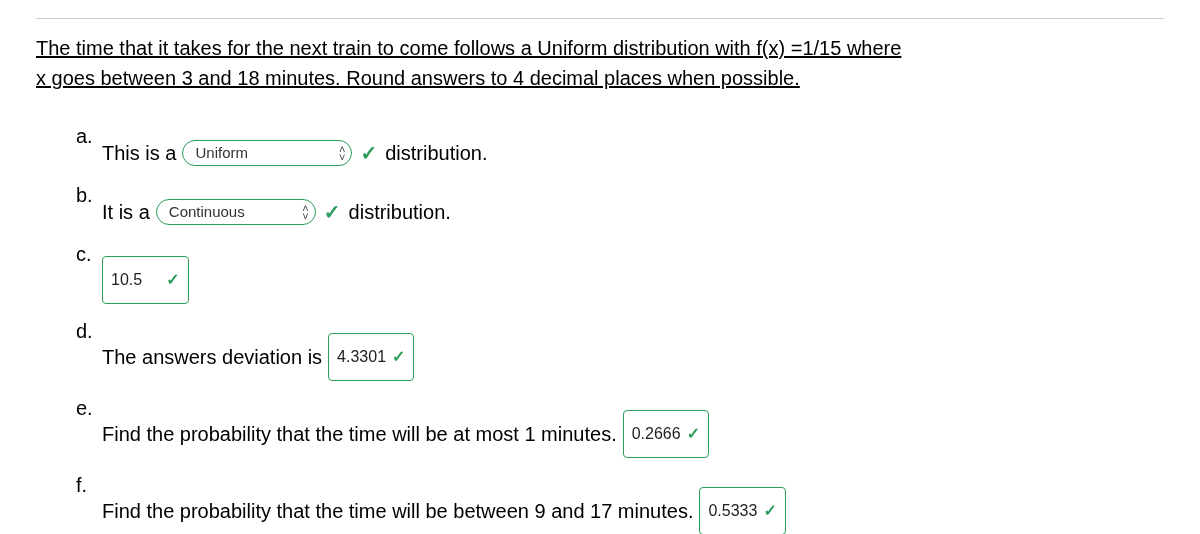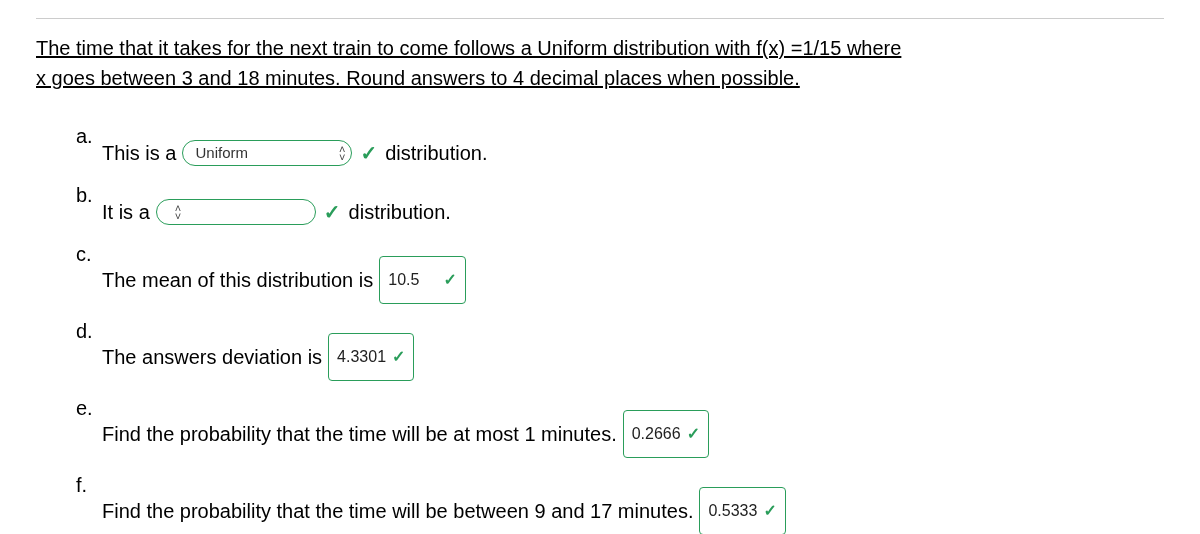--- a/index.html
+++ b/index.html
@@ -116,34 +116,34 @@
       <span class="check check-outside">✓</span>
       <span>distribution.</span>
     </span>
   </li>
 
   <li class="q-item">
     <span class="q-marker">b.</span>
     <span class="inline-row">
       <span>It is a</span>
       <span class="select-pill" style="min-width:160px">
+        <span class="select-value">Continuous</span>
         <span class="updown-icon">
           <span>˄</span>
           <span>˅</span>
         </span>
       </span>
       <span class="check check-outside">✓</span>
       <span>distribution.</span>
     </span>
   </li>
 
   <li class="q-item">
     <span class="q-marker">c.</span>
     <span class="inline-row">
-      <span>The mean of this distribution is</span>
       <span class="answer-box">
         <span>10.5</span>
         <span style="width:12px"></span>
         <span class="check">✓</span>
       </span>
     </span>
   </li>
 
   <li class="q-item">
     <span class="q-marker">d.</span>

